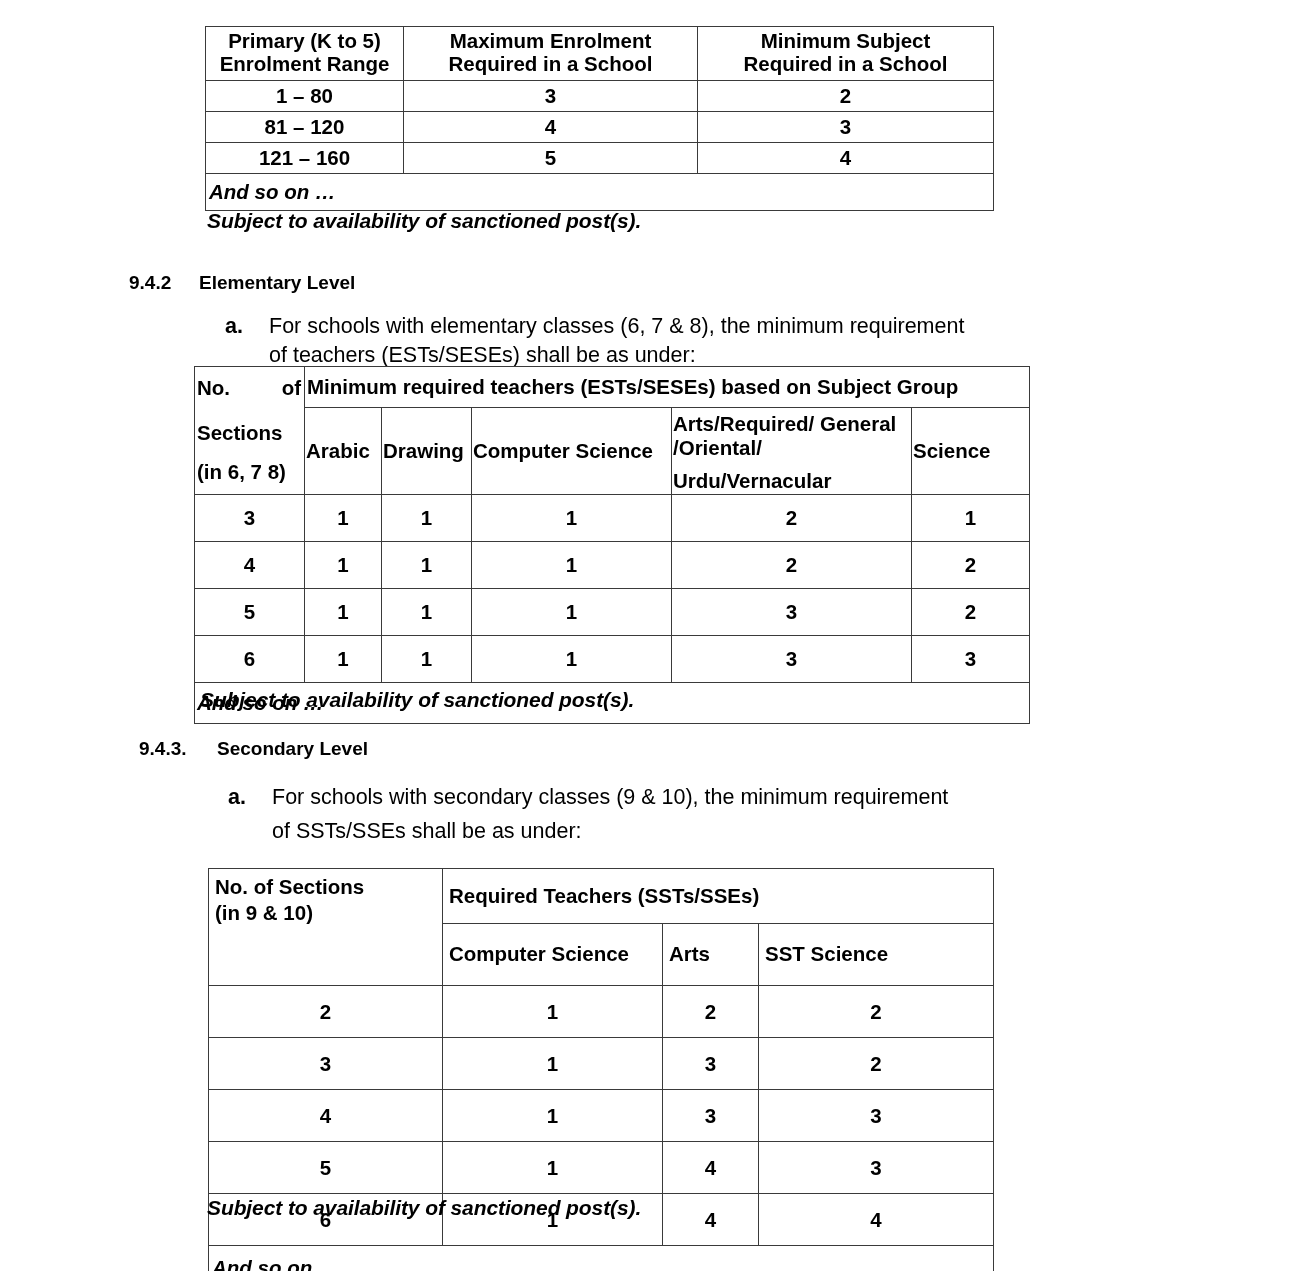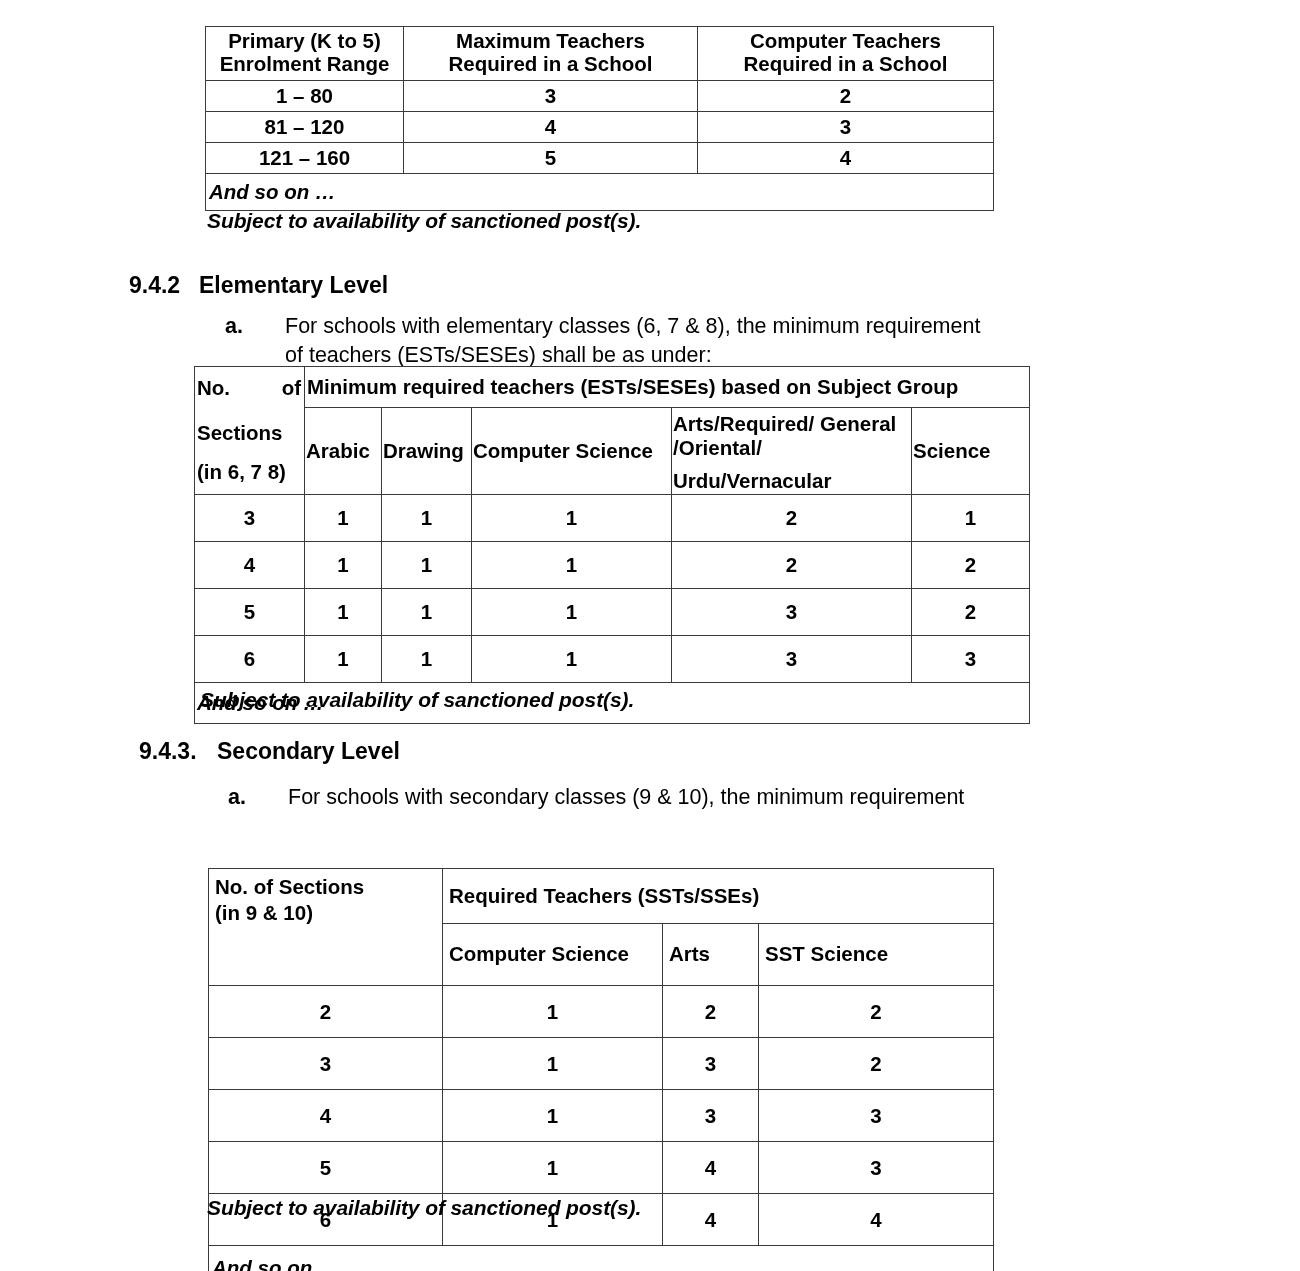--- a/index.html
+++ b/index.html
@@ -58,40 +58,40 @@
     font-weight: bold;
     font-size: 21px;
     white-space: nowrap;
     letter-spacing: -0.1px;
   }
 
   
   .sec-head {
     position: absolute;
     font-weight: bold;
-    font-size: 23px;
+    font-size: 19px;
     white-space: nowrap;
   }
   .sec-head .sec-num { display: inline-block; }
   .sec-head .sec-title { display: inline-block; }
 
   .para {
     position: absolute;
     font-size: 21.5px;
     line-height: 1.33;
   }
   .para .marker {
     position: absolute;
     left: 0;
     top: 0;
     font-weight: bold;
   }
   .para .ptext {
     display: block;
-    margin-left: 60px;
+    margin-left: 44px;
   }
   .para .ptext .l2 { display: block; }
 
   
   #table-primary { left: 205px; top: 26px; width: 788px; }
   #table-primary td { height: 28px; }
   #table-primary .hdr { text-align: center; padding: 3px 2px 4px; line-height: 1.12; }
 
   
   #table-elementary { left: 194px; top: 366px; width: 835px; }
@@ -142,25 +142,25 @@
       <col style="width:294px">
       <col style="width:296px">
     </colgroup>
     <tbody>
       <tr>
         <td class="hdr">
           <span>Primary (K to 5)</span><br>
           <span>Enrolment Range</span>
         </td>
         <td class="hdr">
-          <span>Maximum Teachers</span><br>
+          <span>Maximum Enrolment</span><br>
           <span>Required in a School</span>
         </td>
         <td class="hdr">
-          <span>Computer Teachers</span><br>
+          <span>Minimum Subject</span><br>
           <span>Required in a School</span>
         </td>
       </tr>
       <tr>
         <td class="num">1 – 80</td>
         <td class="num">3</td>
         <td class="num">2</td>
       </tr>
       <tr>
         <td class="num">81 – 120</td>
@@ -266,20 +266,21 @@
   <div class="caption" style="left:200px; top:688px;">Subject to availability of sanctioned post(s).</div>
 
   <div class="sec-head" style="left:139px; top:738px;">
     <span class="sec-num" style="width:78px;">9.4.3.</span><span class="sec-title">Secondary Level</span>
   </div>
 
   <div class="para" style="left:228px; top:780px; width:800px; line-height:1.6;">
     <span class="marker">a.</span>
     <span class="ptext">
       <span class="l2">For schools with secondary classes (9 &amp; 10), the minimum requirement</span>
+      <span class="l2">of SSTs/SSEs shall be as under:</span>
     </span>
   </div>
 
   <table class="doc-table" id="table-secondary">
     <colgroup>
       <col style="width:234px">
       <col style="width:220px">
       <col style="width:96px">
       <col style="width:235px">
     </colgroup>

